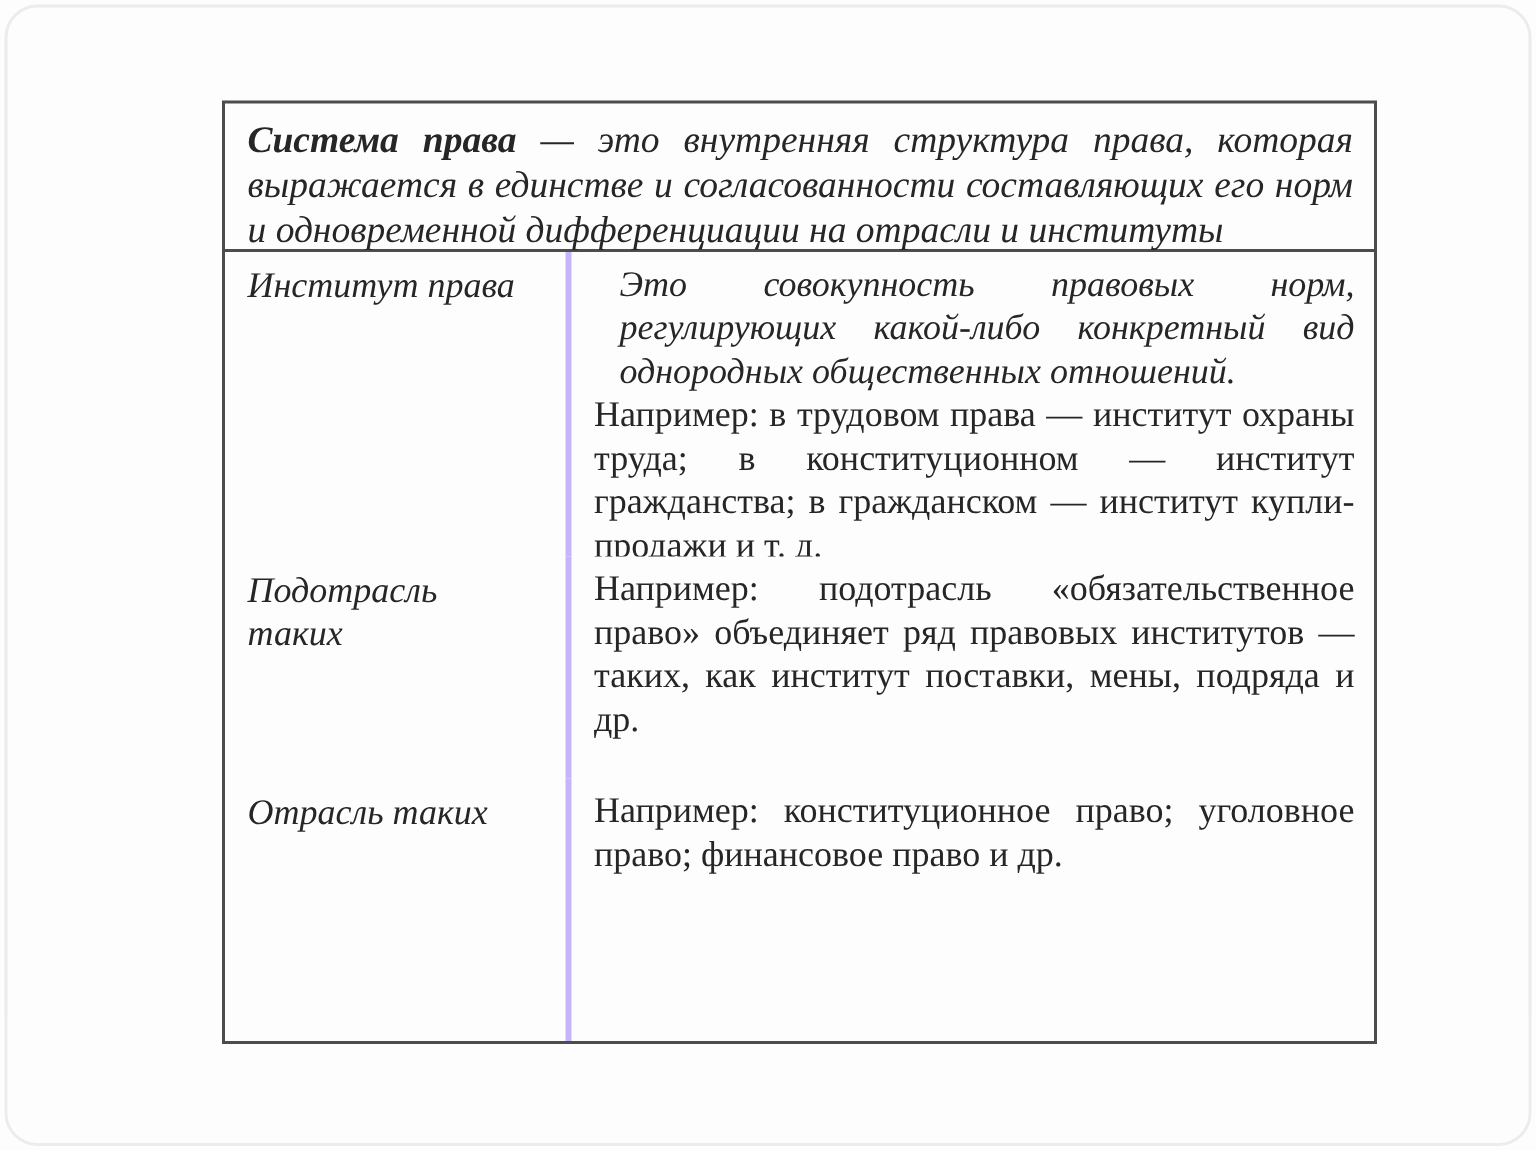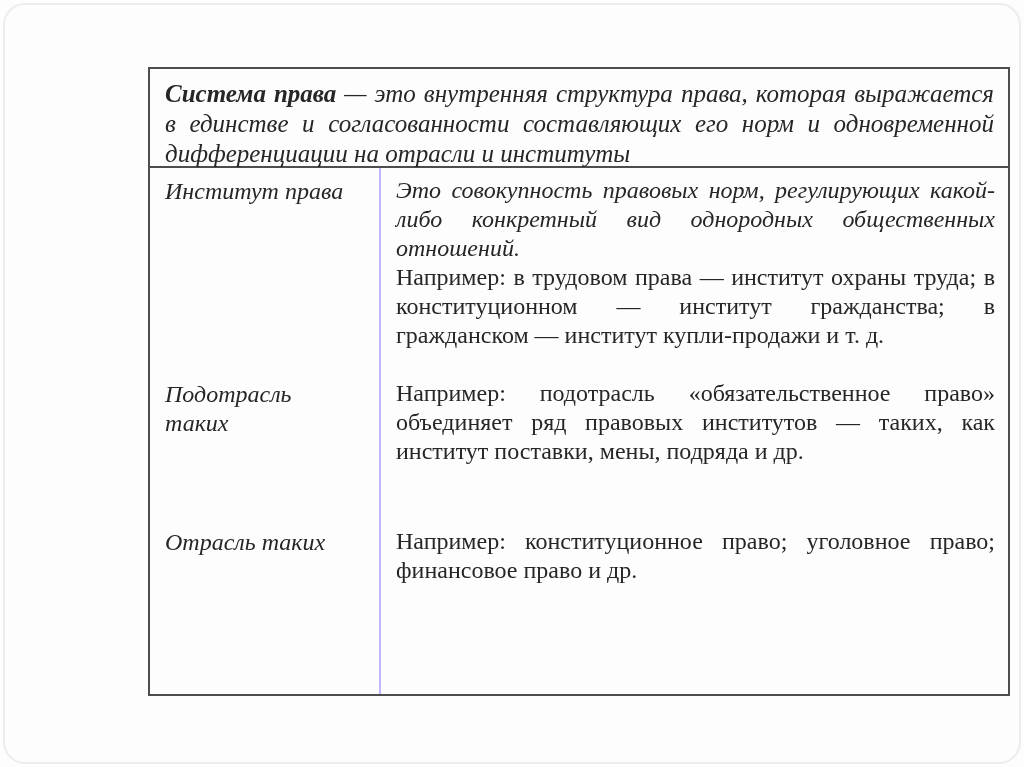--- a/index.html
+++ b/index.html
@@ -17,53 +17,53 @@
   .page-border {
     position: absolute;
     left: 3px; top: 3px; right: 3px; bottom: 3px;
     border: 2px solid #ececec;
     border-radius: 22px;
     pointer-events: none;
   }
   .law-table {
     position: absolute;
     left: 148px; top: 67px;
-    width: 862px;
+    width: 770px;
     border: 2px solid #4d4d4d;
     display: grid;
     grid-template-columns: 231px 1fr;
     grid-template-rows: 99px 203px 148px 175px;
     background: #fdfdfd;
     color: #262626;
   }
   .header-cell {
     grid-column: 1 / -1;
     border-bottom: 2px solid #4d4d4d;
     padding: 10px 14px 0 15px;
     font-style: italic;
     font-size: 25px;
     line-height: 30px;
     text-align: justify;
   }
   .header-cell .t-bold { font-weight: bold; }
   .term-cell {
-    border-right: 2px solid #c4b5fd;
+    border-right: 4px solid #c4b5fd;
     padding: 9px 22px 0 15px;
     font-style: italic;
     font-size: 24px;
     line-height: 29px;
   }
   .def-cell {
     padding: 8px 13px 0 15px;
     font-size: 24px;
     line-height: 29px;
     text-align: justify;
     overflow: hidden;
   }
-  .definition { font-style: italic; }
+  .definition { font-style: italic; margin-left: 17px; }
   .example { font-style: normal; }
 </style>
 </head>
 <body>
 
 <div class="page">
   <div class="page-border"></div>
 
   <div class="law-table">
 

